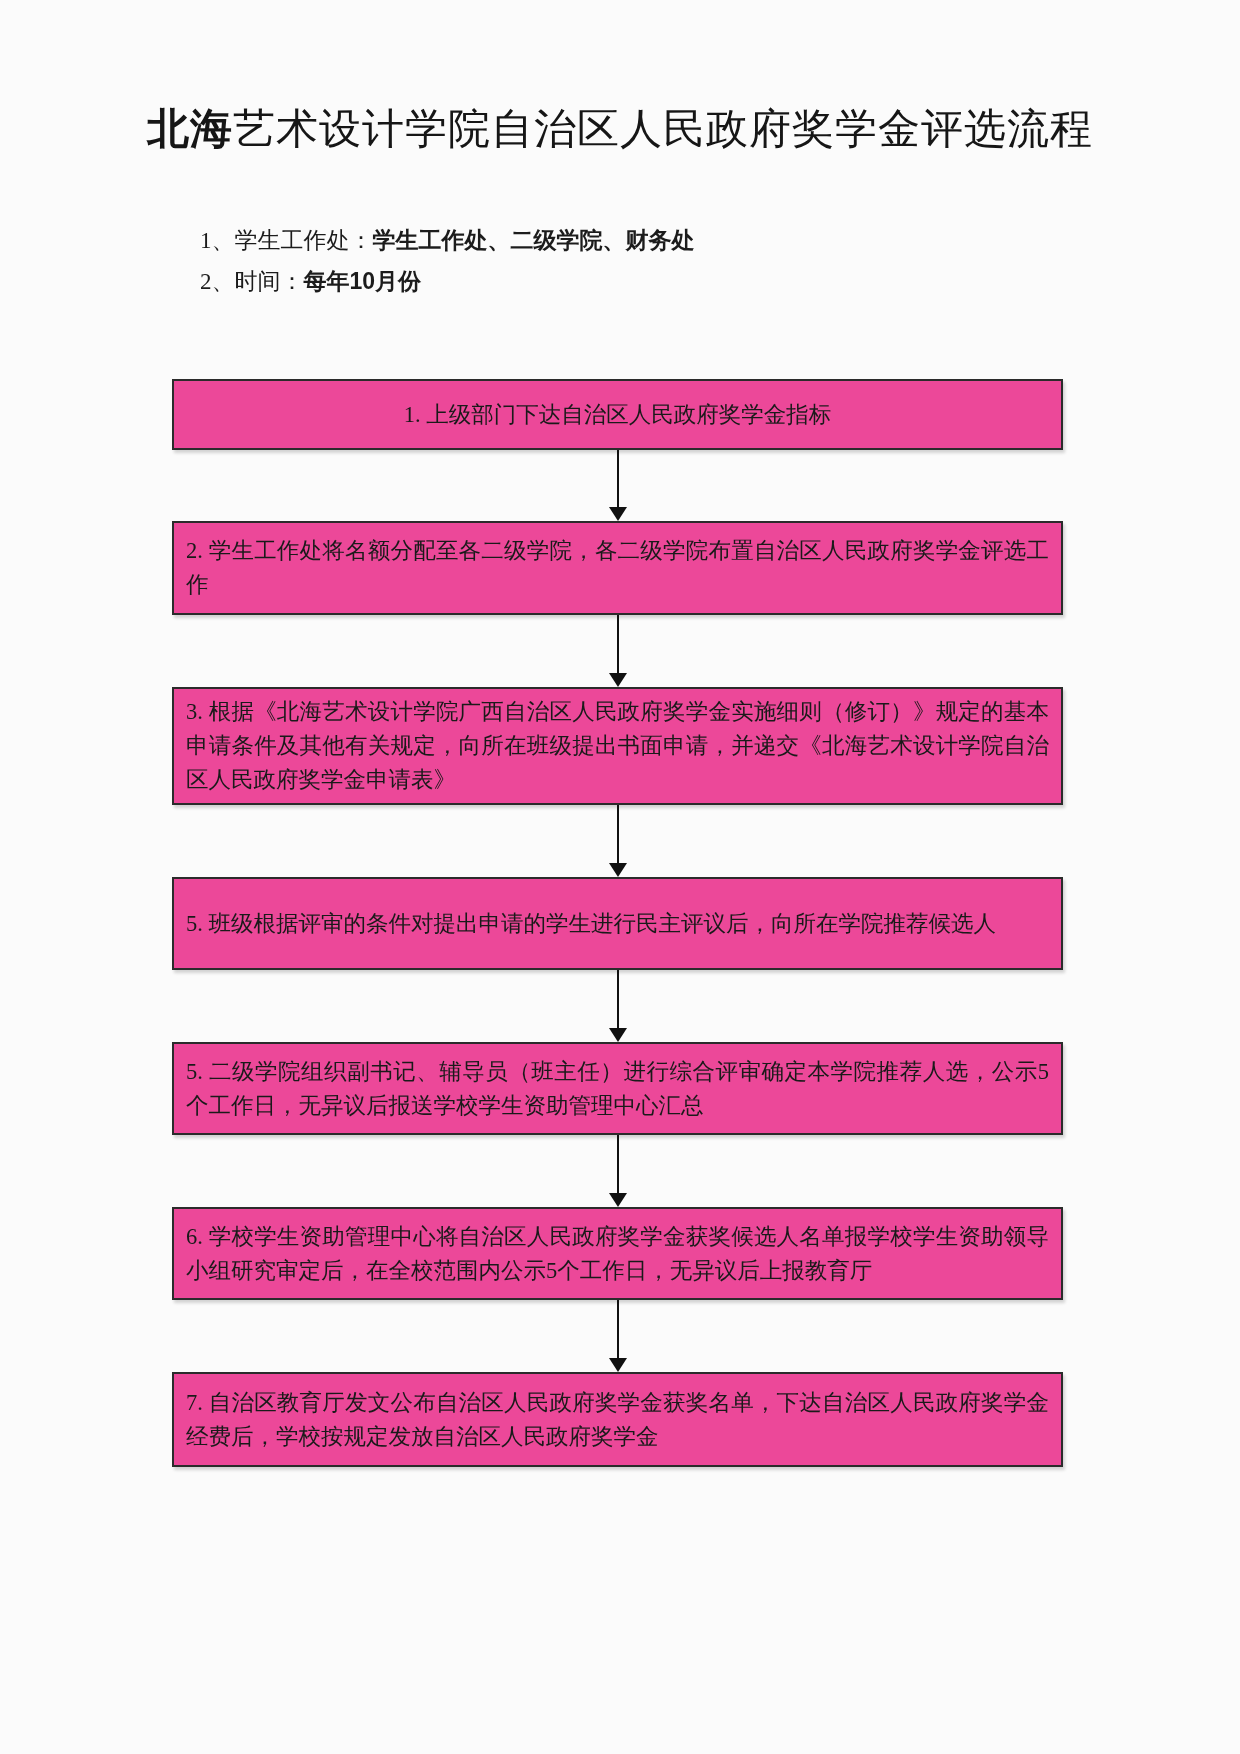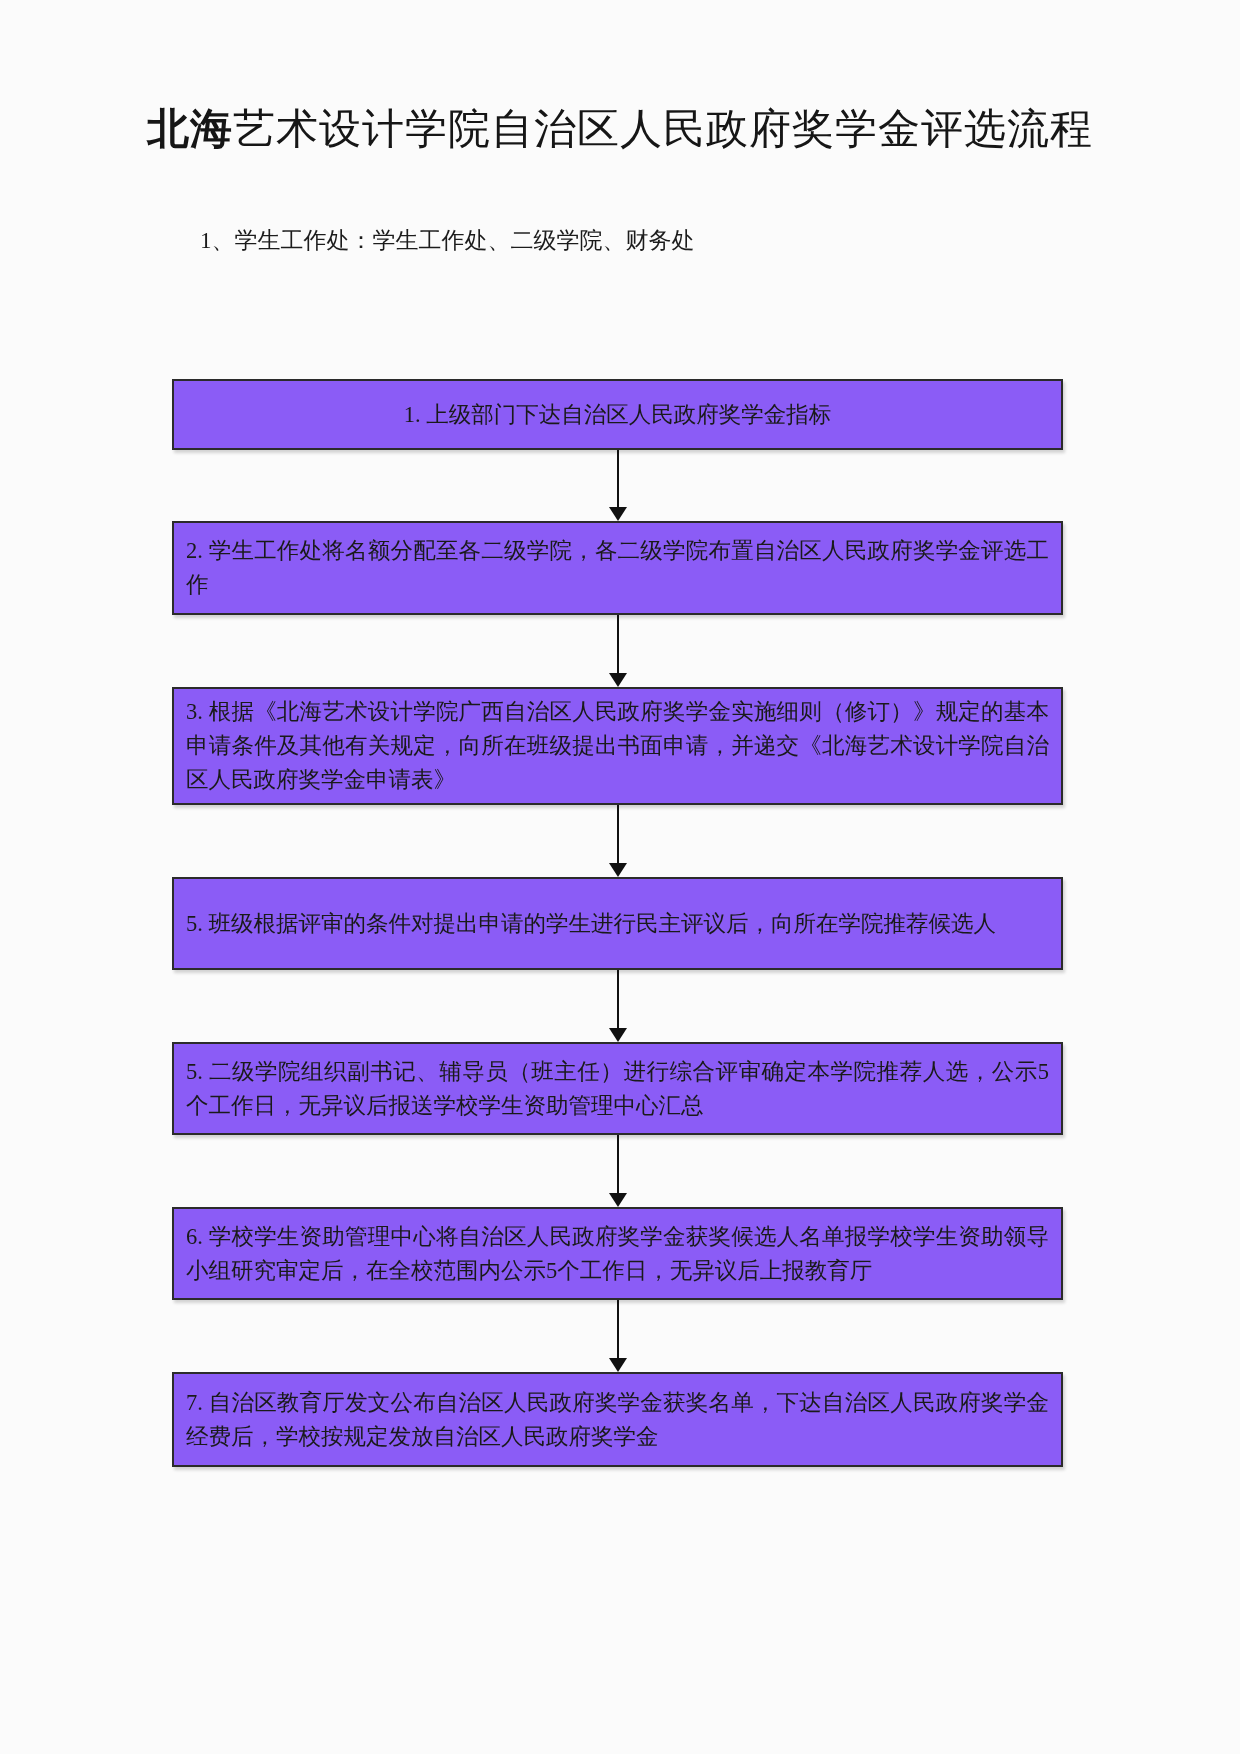--- a/index.html
+++ b/index.html
@@ -39,29 +39,29 @@
     left: 200px;
     font-family: "Liberation Sans", "DejaVu Sans", sans-serif;
     font-size: 23px;
     line-height: 40px;
     color: #1c1c1c;
   }
   .meta-line { white-space: nowrap; }
   .meta-num {
     font-family: "Liberation Serif", "DejaVu Serif", serif;
   }
-  .meta-value { font-weight: 400; }
+  .meta-value { font-weight: 700; }
 
   .step {
     position: absolute;
     left: 172px;
     width: 891px;
     box-sizing: border-box;
     border: 2px solid #2b2b2b;
-    background: #8b5cf6;
+    background: #ec4899;
     box-shadow: 2px 3px 3px rgba(0,0,0,0.16);
     display: flex;
     align-items: center;
     padding: 20px 12px;
     font-size: 22.5px;
     line-height: 34px;
     color: #1a1a1a;
   }
   .step-text {
     width: 100%;
@@ -107,20 +107,21 @@
 </style>
 </head>
 <body>
 
 <div class="page">
 
   <h1 class="title"><span class="title-em">北海</span><span>艺术设计学院自治区人民政府奖学金评选流程</span></h1>
 
   <div class="meta" id="meta-list">
       <div class="meta-line"><span class="meta-num">1、</span><span class="meta-label">学生工作处：</span><span class="meta-value">学生工作处、二级学院、财务处</span></div>
+      <div class="meta-line"><span class="meta-num">2、</span><span class="meta-label">时间：</span><span class="meta-value">每年10月份</span></div>
     </div>
 
   <div id="flowchart">
       <div class="step step-pos-1">
         <div class="step-text">1. 上级部门下达自治区人民政府奖学金指标</div>
       </div>
       <div class="arrow arrow-pos-1">
         <div class="arrow-line"></div>
         <div class="arrow-head"></div>
       </div>

